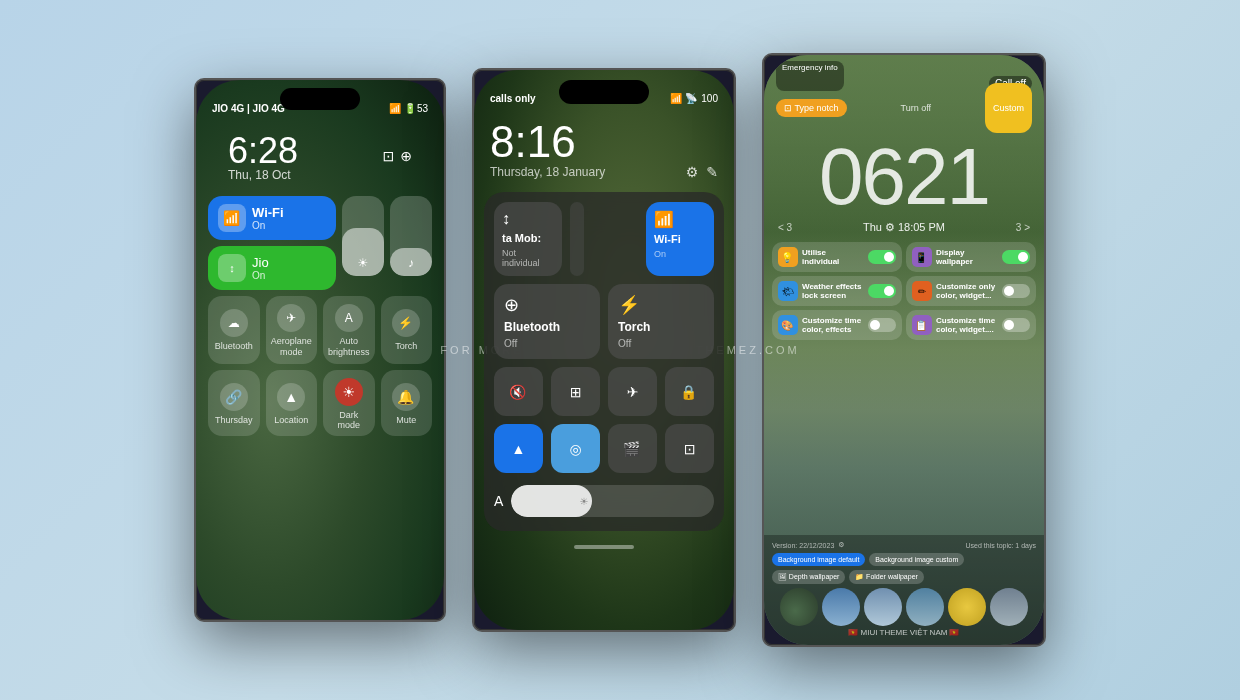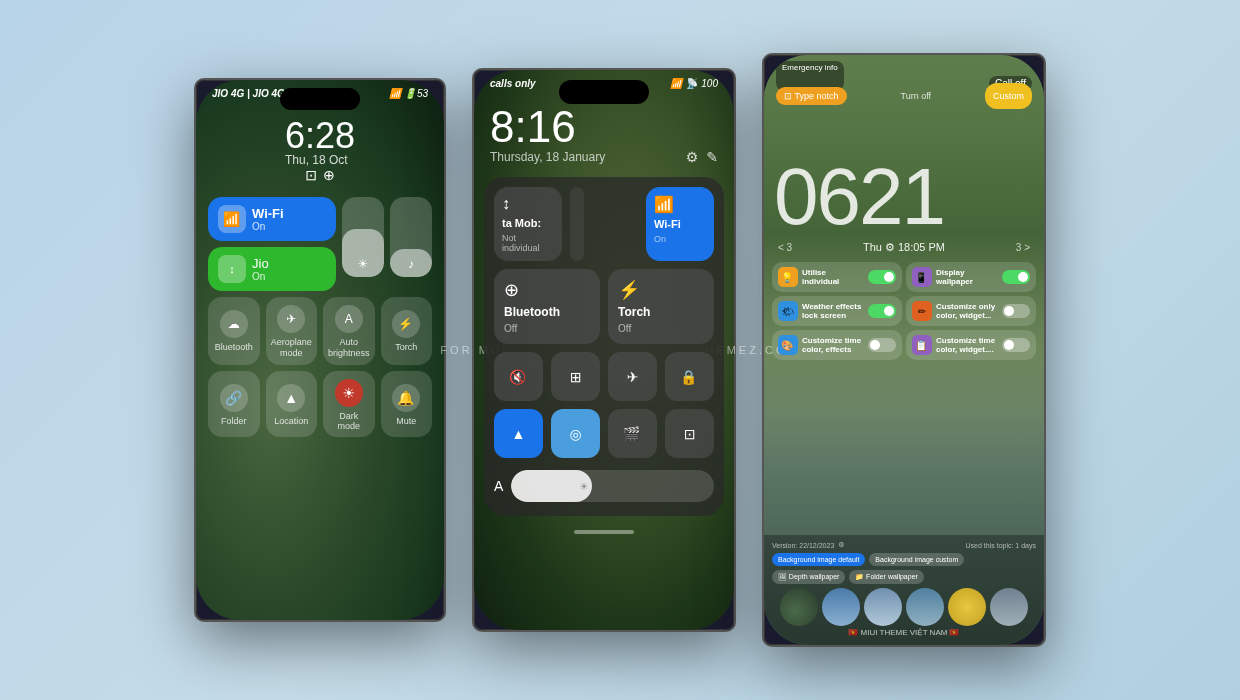--- a/index.html
+++ b/index.html
@@ -79,26 +79,25 @@
       position: absolute;
       inset: 0;
       background: radial-gradient(ellipse at 60% 40%, #556b3a 0%, #3a5228 40%, #1e3618 70%, #0e2010 100%);
     }
 
     
     .status-bar {
       display: flex;
       justify-content: space-between;
       align-items: center;
-      padding: 8px 16px 4px;
+      padding: 23px 16px 4px;
       font-size: 11px;
       color: #fff;
       position: relative;
       z-index: 10;
-      font-style: italic;
     }
     .status-bar .left { font-size: 10px; font-weight: 600; }
     .status-bar .right { display: flex; align-items: center; gap: 3px; font-size: 10px; }
 
     
     .notch {
       position: absolute;
       top: 8px;
       left: 50%;
       transform: translateX(-50%);
@@ -121,21 +120,20 @@
     }
 
     
     .p1-header {
       display: flex;
       justify-content: space-between;
       align-items: center;
       padding: 12px 32px 6px;
       position: relative;
       z-index: 10;
-      flex-direction: column;
     }
     .p1-time {
       font-size: 36px;
       font-weight: 300;
       color: #fff;
     }
     .p1-date {
       font-size: 12px;
       color: rgba(255,255,255,0.8);
       margin-top: -4px;
@@ -483,21 +481,21 @@
       align-items: center;
       gap: 3px;
     }
     .p3-turnoff {
       font-size: 9px;
       color: rgba(255,255,255,0.8);
     }
     .p3-custom-btn {
       background: #f0c020;
       border-radius: 12px;
-      padding: 8px 8px;
+      padding: 20px 8px;
       font-size: 9px;
       color: #fff;
     }
 
     .p3-font-row {
       display: grid;
       grid-template-columns: repeat(4, 1fr);
       gap: 6px;
       padding: 6px 12px;
       position: relative;
@@ -508,30 +506,29 @@
       border-radius: 10px;
       height: 32px;
       display: flex;
       align-items: center;
       justify-content: center;
       font-size: 14px;
       color: #fff;
     }
 
     .p3-clock {
-      text-align: left;
+      text-align: center;
       font-size: 80px;
       font-weight: 100;
       color: rgba(255,255,255,0.85);
       line-height: 1;
       padding: 0 10px;
       position: relative;
       z-index: 10;
       letter-spacing: -2px;
-      margin-top: 44px;
     }
 
     .p3-datetime-row {
       display: flex;
       justify-content: space-between;
       align-items: center;
       padding: 4px 14px;
       position: relative;
       z-index: 10;
     }
@@ -745,21 +742,21 @@
           </div>
           <div class="cc-tile">
             <div class="t-icon">⚡</div>
             <div class="t-label">Torch</div>
           </div>
         </div>
 
         <div class="cc-row4">
           <div class="cc-tile2">
             <div class="t2-icon other-tile" style="background:rgba(255,255,255,0.2);border-radius:50%;">🔗</div>
-            <div class="t2-label">Folder</div>
+            <div class="t2-label">Thursday</div>
           </div>
           <div class="cc-tile2">
             <div class="t2-icon" style="background:rgba(255,255,255,0.2);border-radius:50%;">▲</div>
             <div class="t2-label">Location</div>
           </div>
           <div class="cc-tile2 dark-mode-tile">
             <div class="t2-icon" style="background:#c0392b;border-radius:50%;">☀</div>
             <div class="t2-label">Dark mode</div>
           </div>
           <div class="cc-tile2">

